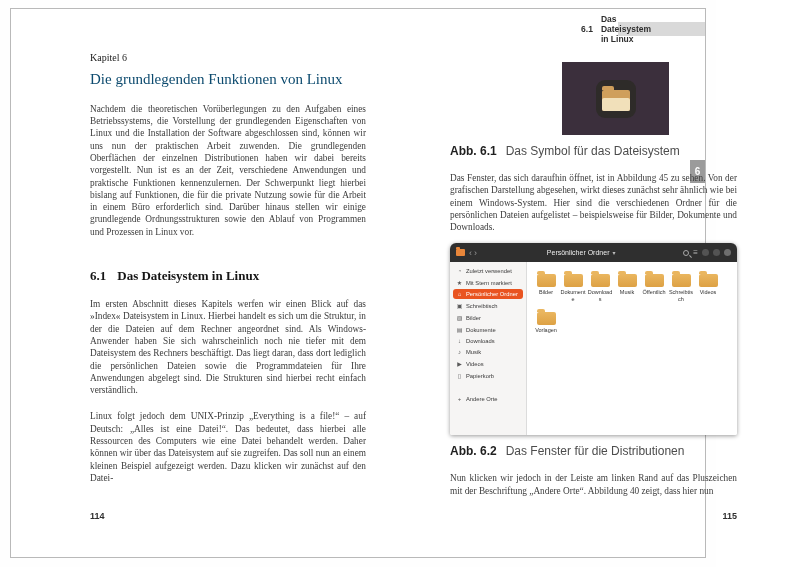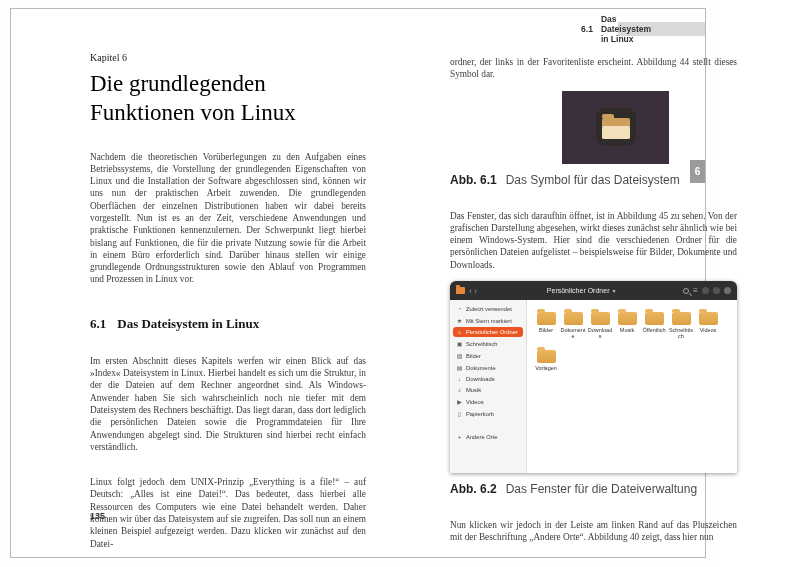--- a/index.html
+++ b/index.html
@@ -14,22 +14,22 @@
     font-family:"Liberation Sans", sans-serif; font-size:8.5px; font-weight:bold; color:#2e2e2e; }
   .chapter-tab { position:absolute; right:11px; top:160px; width:15px; height:23px; background:#9b9b9b;
     color:#fff; font-family:"Liberation Sans", sans-serif; font-weight:bold; font-size:10px;
     display:flex; align-items:center; justify-content:center; }
 
   
   .left-page  { position:absolute; left:90px;  top:52px; width:276px; }
   .right-page { position:absolute; left:450px; top:52px; width:287px; }
 
   .chapter-label { font-size:10px; color:#1c1c1c; }
-  .chapter-title { font-size:23px; font-weight:normal; color:#000000; line-height:1.25; margin-top:7px; }
-  p.body { font-size:9.3px; line-height:12.3px; text-align:justify; hyphens:auto; color:#3c3c3c; margin-top:23px; }
+  .chapter-title { font-size:15px; font-weight:normal; color:#0c4a6e; line-height:1.25; margin-top:7px; }
+  p.body { font-size:9.3px; line-height:12.3px; text-align:justify; hyphens:auto; color:#3c3c3c; margin-top:14px; }
   .section-heading { font-size:13px; font-weight:bold; color:#161616; margin-top:30px; }
   .section-heading .sh-title { margin-left:11px; }
 
   .page-num { position:absolute; top:511px; font-family:"Liberation Sans", sans-serif; font-weight:bold; font-size:9px; color:#2f2f2f; }
   .page-num.pn-left { left:90px; }
   .page-num.pn-right { left:450px; width:287px; text-align:right; }
 
   
   .fig1-tile { margin-top:10px; margin-left:112px; width:107px; height:73px; background:#3b2f3c;
     display:flex; align-items:center; justify-content:center; }
@@ -86,21 +86,20 @@
     <h1 class="chapter-title">Die grundlegenden Funktionen von Linux</h1>
     <p class="body">Nachdem die theoretischen Vorüberlegungen zu den Aufgaben eines Betriebssystems, die Vorstellung der grundlegenden Eigenschaften von Linux und die Installation der Software abgeschlossen sind, können wir uns nun der praktischen Arbeit zuwenden. Die grundlegenden Oberflächen der einzelnen Distributionen haben wir dabei bereits vorgestellt. Nun ist es an der Zeit, verschiedene Anwendungen und praktische Funktionen kennenzulernen. Der Schwerpunkt liegt hierbei bislang auf Funktionen, die für die private Nutzung sowie für die Arbeit in einem Büro erforderlich sind. Darüber hinaus stellen wir einige grundlegende Ordnungsstrukturen sowie den Ablauf von Programmen und Prozessen in Linux vor.</p>
     <h2 class="section-heading">
       <span>6.1</span><span class="sh-title">Das Dateisystem in Linux</span>
     </h2>
     <p class="body">Im ersten Abschnitt dieses Kapitels werfen wir einen Blick auf das »Index« Dateisystem in Linux. Hierbei handelt es sich um die Struktur, in der die Dateien auf dem Rechner angeordnet sind. Als Windows-Anwender haben Sie sich wahrscheinlich noch nie tiefer mit dem Dateisystem des Rechners beschäftigt. Das liegt daran, dass dort lediglich die persönlichen Dateien sowie die Programmdateien für Ihre Anwendungen abgelegt sind. Die Strukturen sind hierbei recht einfach verständlich.</p>
     <p class="body">Linux folgt jedoch dem UNIX-Prinzip „Everything is a file!“ – auf Deutsch: „Alles ist eine Datei!“. Das bedeutet, dass hierbei alle Ressourcen des Computers wie eine Datei behandelt werden. Daher können wir über das Dateisystem auf sie zugreifen. Das soll nun an einem kleinen Beispiel aufgezeigt werden. Dazu klicken wir zunächst auf den Datei-</p>
   </div>
 
   <div class="right-page">
-    <p class="body" style="margin-top:4px">ordner, der links in der Favoritenliste erscheint. Abbildung 44 stellt dieses Symbol dar.</p>
 
     <div class="fig1-tile">
       <div class="app-icon">
         <div class="app-folder-back"></div>
         <div class="app-folder-front"></div>
       </div>
     </div>
     <div class="caption">
       <span class="cap-label">Abb. 6.1</span><span>Das Symbol für das Dateisystem</span>
     </div>
@@ -197,20 +196,21 @@
               <div class="flabel">Videos</div>
             </div>
           <div class="fm-folder">
               <div class="ficon"></div>
               <div class="flabel">Vorlagen</div>
             </div>
         </div>
       </div>
     </div>
     <div class="caption">
-      <span class="cap-label">Abb. 6.2</span><span>Das Fenster für die Dateiverwaltung</span>
+      <span class="cap-label">Abb. 6.2</span><span>Das Fenster für die Distributionen</span>
     </div>
 
     <p class="body">Nun klicken wir jedoch in der Leiste am linken Rand auf das Pluszeichen mit der Beschriftung „Andere Orte“. Abbildung 40 zeigt, dass hier nun</p>
   </div>
 
-  <div class="page-num pn-left">135</div>
+  <div class="page-num pn-left">114</div>
+  <div class="page-num pn-right">115</div>
 </div>
 
 </body></html>

